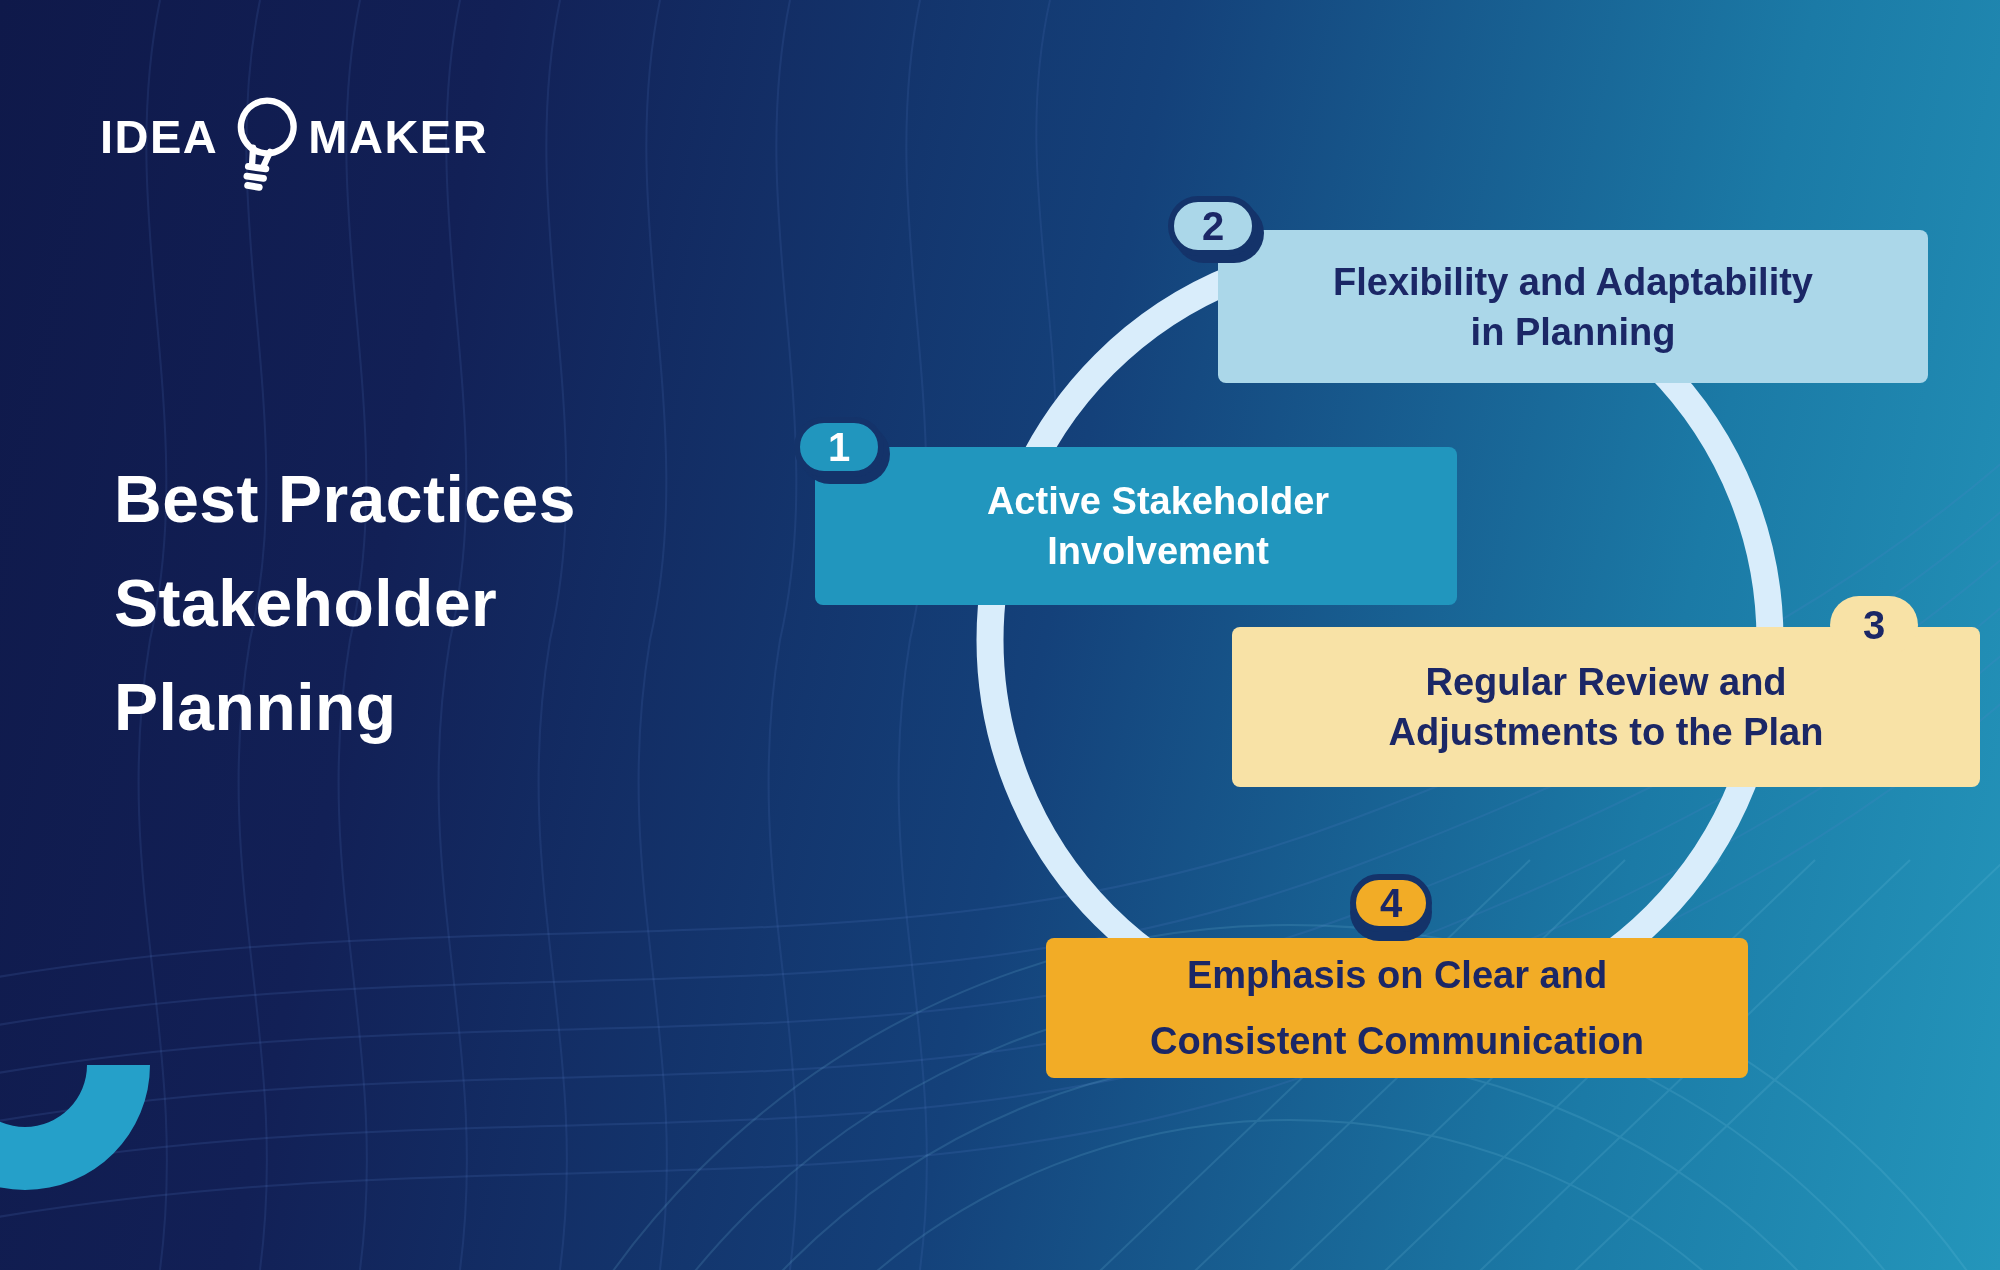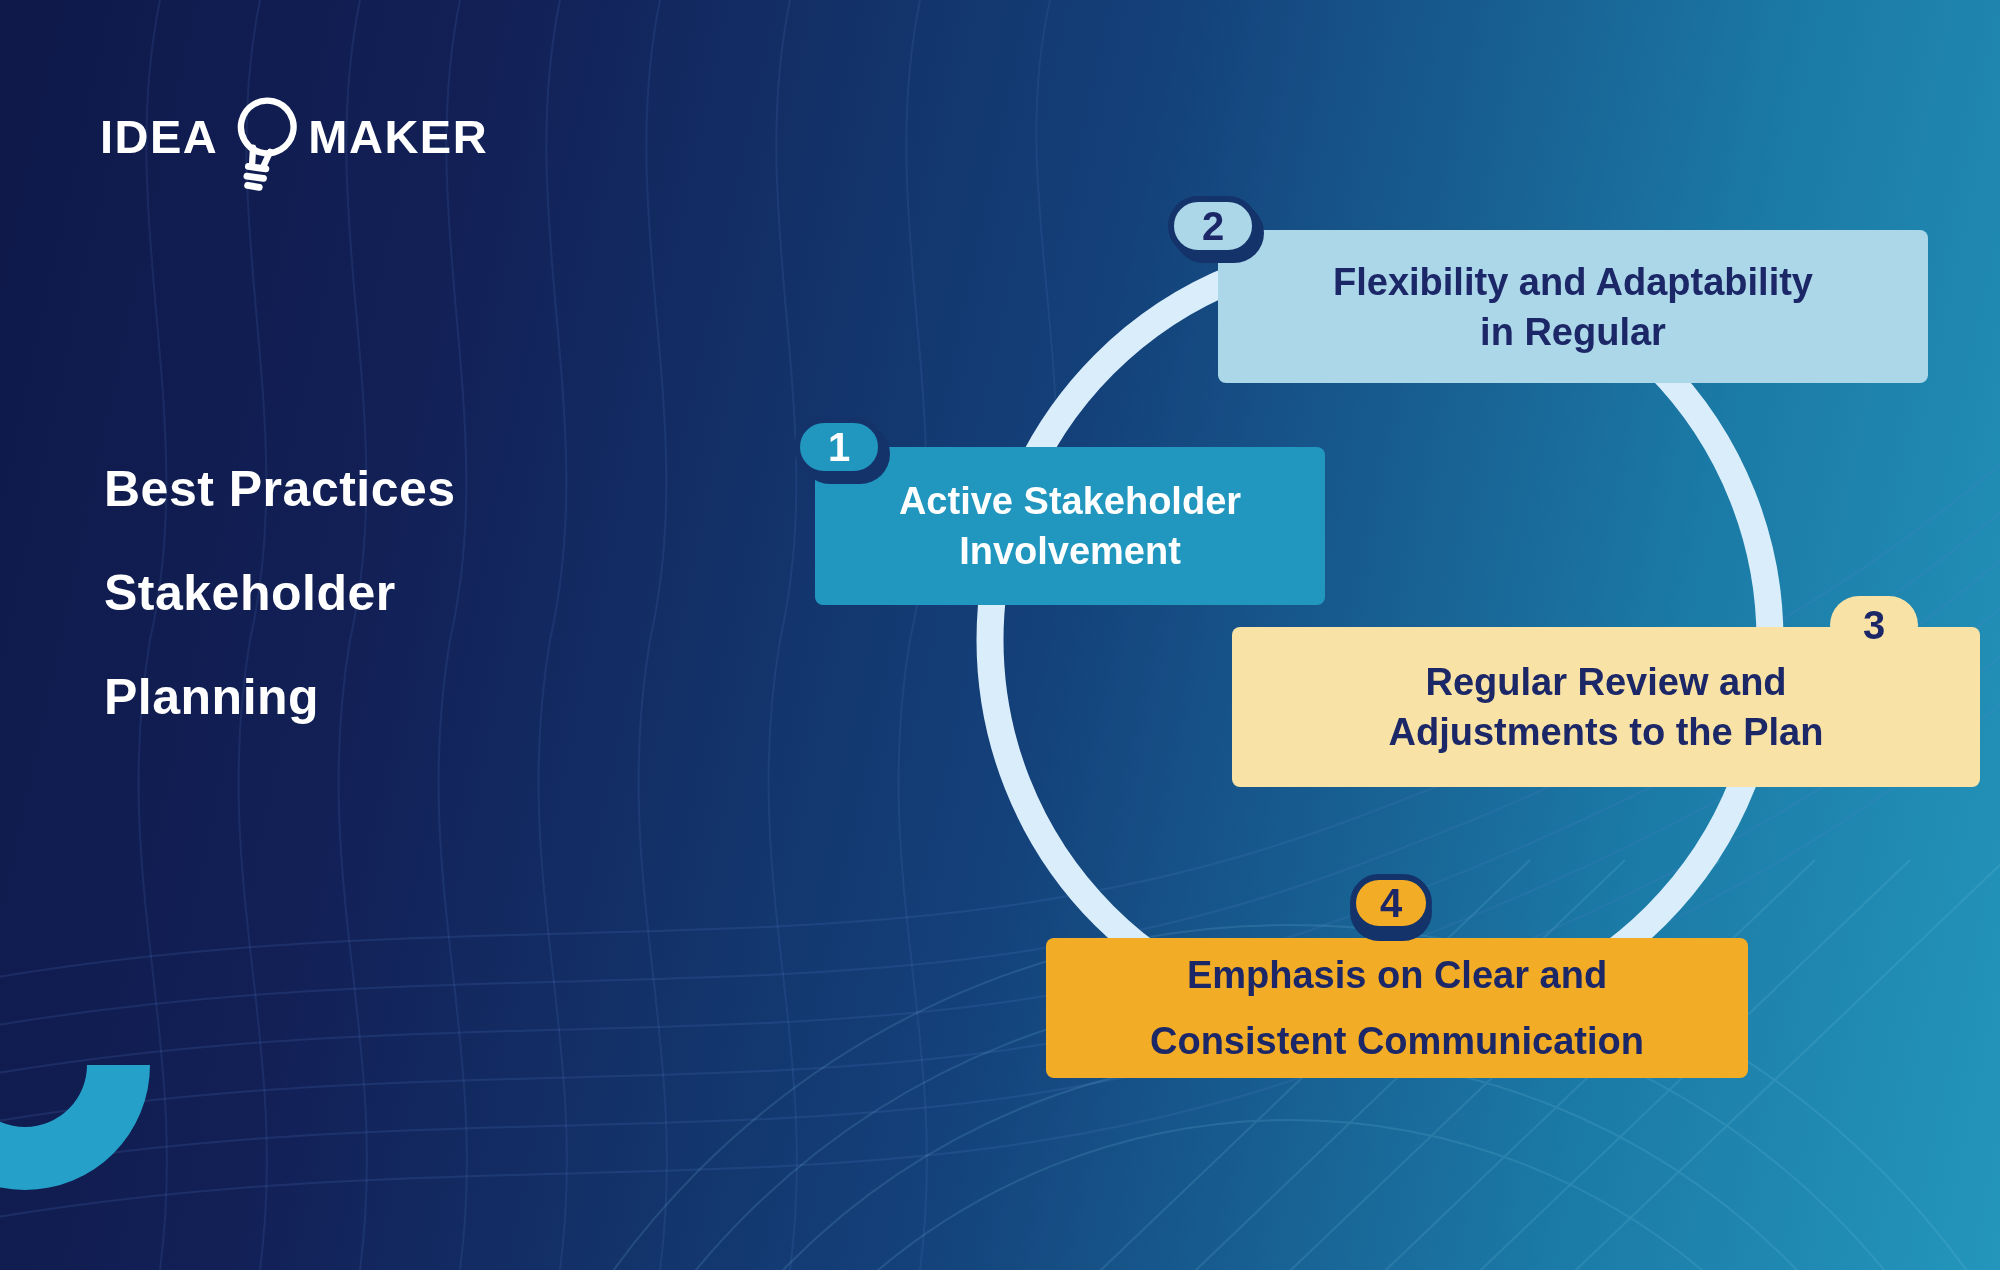--- a/index.html
+++ b/index.html
@@ -9,28 +9,28 @@
     font-family:"Liberation Sans","DejaVu Sans",sans-serif;
   }
   svg.layer{position:absolute;left:0;top:0;}
   .deco{z-index:0;}
   .ring-layer{z-index:1;}
   
   .logo{position:absolute;left:100px;top:80px;display:flex;align-items:center;color:#FFFFFF;z-index:2;}
   .logo-word{font-size:47px;font-weight:800;letter-spacing:1.5px;}
   .bulb-svg{width:78px;height:112px;margin:0 6px;transform:translateY(8px);}
   
-  .title{position:absolute;left:103px;top:436px;margin:1px;color:#FFFFFF;
-    font-size:50px;line-height:104px;font-weight:700;letter-spacing:0.5px;z-index:2;}
+  .title{position:absolute;left:103px;top:436px;margin:11px;color:#FFFFFF;
+    font-size:66px;line-height:104px;font-weight:700;letter-spacing:0.5px;z-index:2;}
   .title span{display:block;}
   
   .step-box{position:absolute;display:flex;flex-direction:column;justify-content:center;
     align-items:center;text-align:center;font-weight:800;font-size:38px;line-height:50px;
     border-radius:8px;z-index:2;}
-  .box1{left:815px;top:447px;width:510px;height:158px;background:#2196BE;color:#FFFFFF;}
+  .box1{left:815px;top:447px;width:598px;height:158px;background:#2196BE;color:#FFFFFF;padding-left:44px;}
   .box2{left:1218px;top:230px;width:710px;height:153px;background:#ABD7E9;color:#1B2766;}
   .box3{left:1232px;top:627px;width:748px;height:160px;background:#F8E2A6;color:#1B2766;}
   .box4{left:1046px;top:938px;width:702px;height:140px;background:#F2AC26;color:#1B2766;gap:16px;}
   
   .badge{position:absolute;box-sizing:border-box;display:flex;align-items:center;justify-content:center;
     border-radius:32px;font-weight:800;font-size:40px;z-index:3;}
   .b1{left:794px;top:417px;width:90px;height:60px;background:#2196BE;color:#FFFFFF;
       border:6px solid #14336A;box-shadow:6px 7px 0 #14336A;}
   .b2{left:1168px;top:196px;width:90px;height:60px;background:#ABD7E9;color:#1B2766;
       border:6px solid #14336A;box-shadow:6px 7px 0 #14336A;}
@@ -102,21 +102,21 @@
     <span>Stakeholder</span>
     <span>Planning</span>
   </h1>
 
   <div class="step-box box1">
     <span>Active Stakeholder</span>
     <span>Involvement</span>
   </div>
   <div class="step-box box2">
     <span>Flexibility and Adaptability</span>
-    <span>in Regular</span>
+    <span>in Planning</span>
   </div>
   <div class="step-box box3">
     <span>Regular Review and</span>
     <span>Adjustments to the Plan</span>
   </div>
   <div class="step-box box4">
     <span>Emphasis on Clear and</span>
     <span>Consistent Communication</span>
   </div>
 

